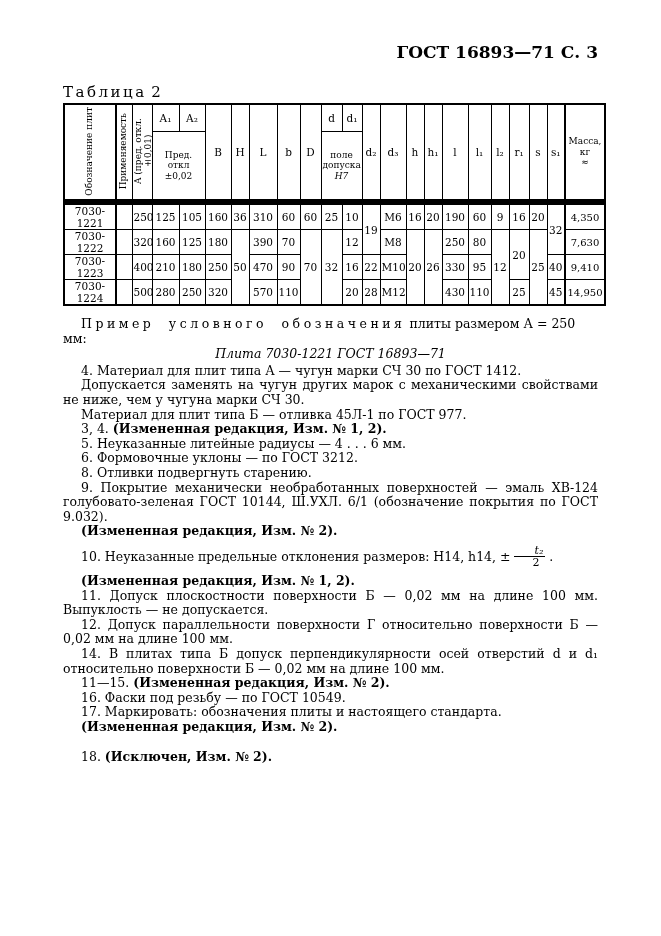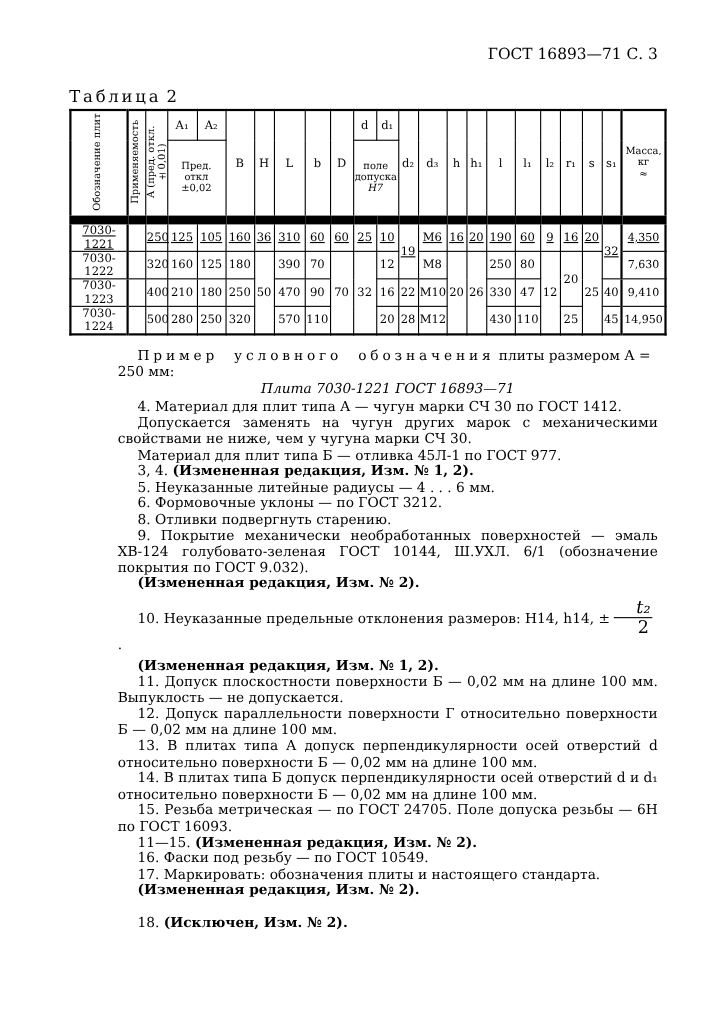--- a/index.html
+++ b/index.html
@@ -4,55 +4,55 @@
 <style>
   * { margin:0; padding:0; box-sizing:border-box; }
   html,body { background:#888; }
   .page {
     position:relative; width:661px; height:936px; margin:0 auto;
     background:#ffffff; color:#000;
     font-family:"DejaVu Serif", serif;
     padding:42px 63px 0 63px;
     overflow:hidden;
   }
-  .doc-ref { text-align:right; font-weight:normal; font-size:14px; }
+  .doc-ref { text-align:right; font-weight:bold; font-size:17px; }
   .caption { text-align:left; margin-top:21px; font-size:15px; }
   .spaced-sm { letter-spacing:2.5px; }
   .units { text-align:center; font-size:11px; margin-top:3px; }
 
   table.dims {
     border-collapse:collapse; table-layout:fixed;
     width:535px; margin-top:2px;
     font-size:10.5px; text-align:center;
   }
   table.dims { border:2px solid #000; }
   table.dims th, table.dims td { border:1px solid #000; padding:0 1px; vertical-align:middle; }
   table.dims thead th { font-weight:normal; }
-  tbody tr:first-child td { border-top:8px solid #000000;text-decoration:underline; }
+  tbody tr:first-child td { border-top:6px solid #000000; }
   .tdiv { border-right:2px solid #000 !important; }
   .mdiv { border-left:2px solid #000 !important; }
   .sym { font-size:10.5px; }
   .sub-note { font-size:9px; white-space:pre-line; line-height:1.15; }
   .sub-note .it { font-style:italic; }
   th.vert { height:95px; }
   th.vert span {
     writing-mode:vertical-rl; transform:rotate(180deg);
     font-size:9px; line-height:1.1; max-height:92px; display:inline-block;
   }
   tbody tr { height:18px; }
   td.mass { font-size:10px;margin-top:11px; }
 
-  .body-text { margin-top:11px; font-size:12.5px; line-height:14.6px;margin-left:44px; }
+  .body-text { margin-top:11px; font-size:12.5px; line-height:14.6px; }
   .body-text p { text-indent:18px; text-align:justify; }
   .example { text-indent:30px; text-align:left !important; }
   .example .spaced { letter-spacing:3.5px; word-spacing:7px; }
   .designation-line { text-align:center !important; text-indent:0 !important; font-style:italic; margin:1px 0 2px 0; }
   .bold-line b, .body-text b { font-weight:bold; }
   .frac-line { margin:6px 0 5px 0; text-align:left !important; }
-  .frac { display:inline-block; vertical-align:-0.55em; text-align:center; line-height:1.05; font-size:16px; }
+  .frac { display:inline-block; vertical-align:-0.55em; line-height:1.05; font-size:11px; }
   .frac .num { display:block; border-bottom:1px solid #000; padding:0 2px; font-style:italic; }
   .frac .den { display:block; }
   .excluded-line { margin-top:15px; }
 </style>
 </head>
 <body>
 
 <div class="page">
 
   <div class="doc-ref">ГОСТ 16893—71 С. 3</div>
@@ -178,21 +178,21 @@
         <td>400</td>
         <td>210</td>
         <td>180</td>
         <td>250</td>
         <td>470</td>
         <td>90</td>
         <td>16</td>
         <td>22</td>
         <td>М10</td>
         <td>330</td>
-        <td>47</td>
+        <td>95</td>
         <td>40</td>
         <td class="mass mdiv">9,410</td>
       </tr>
       <tr>
         <td class="tdiv">7030-1224</td>
         <td></td>
         <td>500</td>
         <td>280</td>
         <td>250</td>
         <td>320</td>
@@ -220,23 +220,21 @@
     <p><span>3, 4. </span><b>(Измененная редакция, Изм. № 1, 2).</b></p>
     <p><span>5. Неуказанные литейные радиусы — 4 . . . 6 мм.</span></p>
     <p><span>6. Формовочные уклоны — по ГОСТ 3212.</span></p>
     <p><span>8. Отливки подвергнуть старению.</span></p>
     <p><span>9. Покрытие механически необработанных поверхностей — эмаль ХВ-124 голубовато-зеленая ГОСТ 10144, Ш.УХЛ. 6/1 (обозначение покрытия по ГОСТ 9.032).</span></p>
     <p class="bold-line"><b>(Измененная редакция, Изм. № 2).</b></p>
     <p class="frac-line"><span>10. Неуказанные предельные отклонения размеров: Н14, h14, ± </span><span class="frac"><span class="num">t₂</span><span class="den">2</span></span><span> .</span></p>
     <p class="bold-line"><b>(Измененная редакция, Изм. № 1, 2).</b></p>
     <p><span>11. Допуск плоскостности поверхности Б — 0,02 мм на длине 100 мм. Выпуклость — не допускается.</span></p>
     <p><span>12. Допуск параллельности поверхности Г относительно поверхности Б — 0,02 мм на длине 100 мм.</span></p>
-    <p><span>13. В плитах типа А допуск перпендикулярности осей отверстий d относительно поверхности Б — 0,02 мм на длине 100 мм.</span></p>
     <p><span>14. В плитах типа Б допуск перпендикулярности осей отверстий d и d₁ относительно поверхности Б — 0,02 мм на длине 100 мм.</span></p>
-    <p><span>15. Резьба метрическая — по ГОСТ 24705. Поле допуска резьбы — 6Н по ГОСТ 16093.</span></p>
     <p><span>11—15. </span><b>(Измененная редакция, Изм. № 2).</b></p>
     <p><span>16. Фаски под резьбу — по ГОСТ 10549.</span></p>
     <p><span>17. Маркировать: обозначения плиты и настоящего стандарта.</span></p>
     <p class="bold-line"><b>(Измененная редакция, Изм. № 2).</b></p>
     <p class="excluded-line"><span>18. </span><b>(Исключен, Изм. № 2).</b></p>
   </div>
 
 </div>
 
 </body></html>

